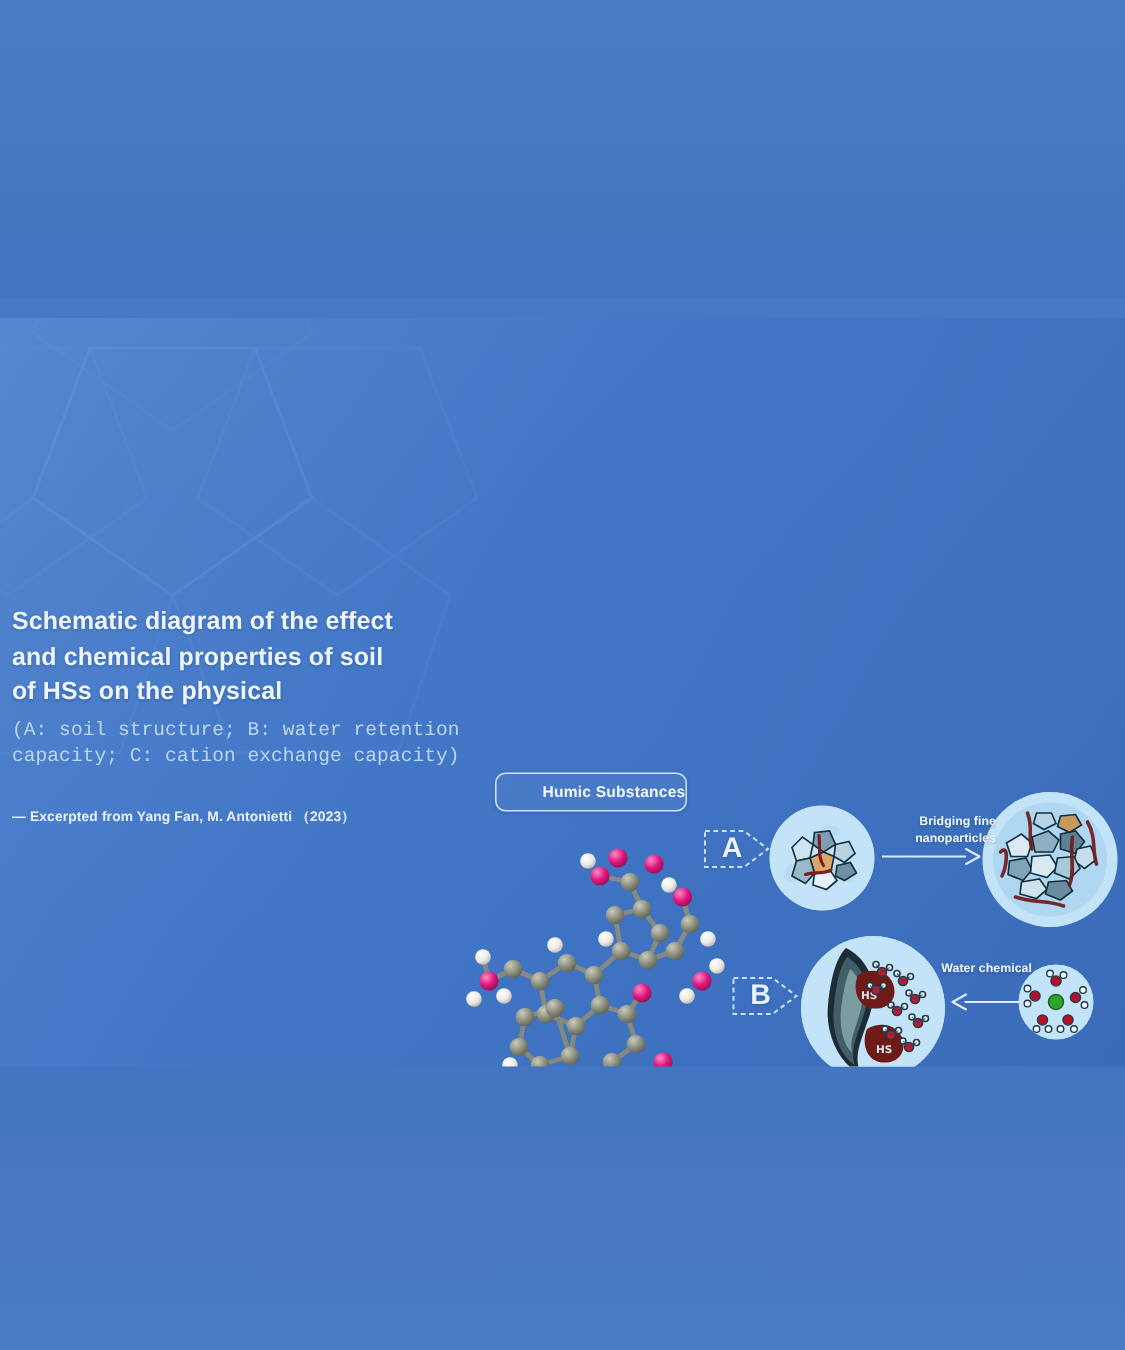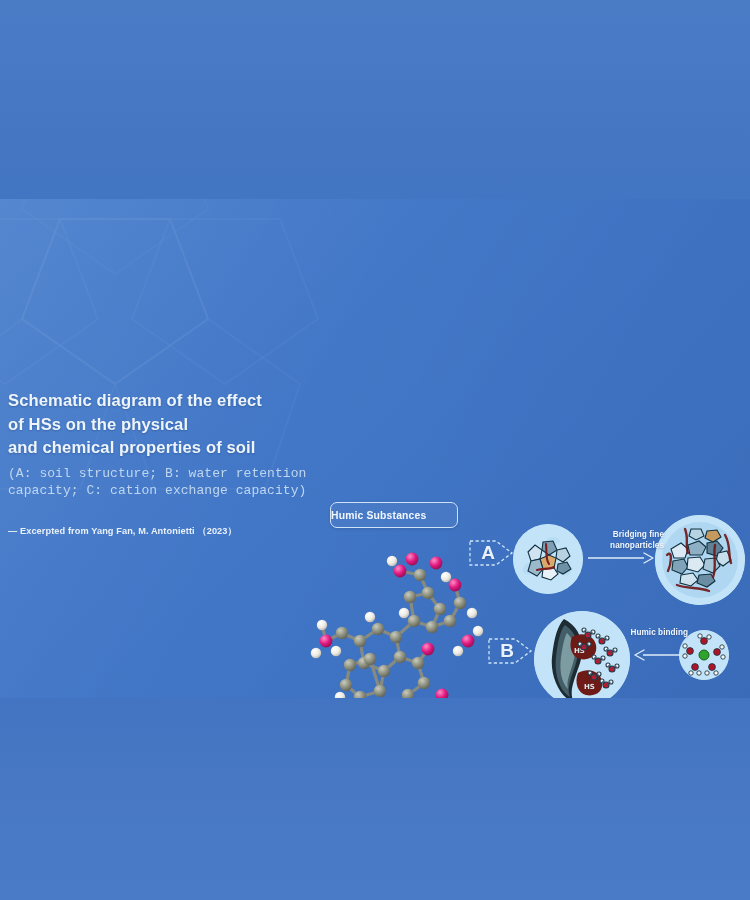--- a/index.html
+++ b/index.html
@@ -11,21 +11,21 @@
   }
   .stage{position:relative;width:750px;height:900px;background:#4679c5;}
 
   
   .band-top{position:absolute;left:0;top:0;width:750px;height:199px;
     background:linear-gradient(180deg,#4a7cc6 0%,#4677c3 60%,#4275c2 100%);}
   .band-bottom{position:absolute;left:0;top:698px;width:750px;height:202px;
     background:linear-gradient(180deg,#4274c1 0%,#4878c4 40%,#4a7bc6 100%);}
 
   
-  .band-main{position:absolute;left:0;top:199px;width:750px;height:499px;
+  .band-main{position:absolute;left:0;top:212px;width:750px;height:499px;
     background:linear-gradient(135deg,#4a80cc 0%,#4378c8 35%,#3f74c5 70%,#3d71c3 100%);
     overflow:hidden;}
 
   
   .hexwash{position:absolute;left:-60px;top:-20px;width:430px;height:330px;opacity:.30;}
   .hexwash svg{display:block;}
 
   
   .sheen{position:absolute;left:0;top:0;width:750px;height:499px;
     background:linear-gradient(118deg,rgba(255,255,255,.055) 0%,rgba(255,255,255,0) 42%,rgba(0,0,0,.05) 100%);}
@@ -45,21 +45,21 @@
   }
   .credit{
     color:#e8f0fa;font-size:9.2px;font-weight:bold;letter-spacing:.1px;
   }
 
   
   .pill{
     position:absolute;left:330px;top:303px;width:126px;height:24px;
     border:1.3px solid #cfe3f7;border-radius:7px;
     background:rgba(255,255,255,.045);
-    display:flex;align-items:center;justify-content:flex-start;
+    display:flex;align-items:center;justify-content:flex-end;
     box-shadow:0 1px 3px rgba(20,50,95,.18);
   }
   .pill span{color:#f2f7fd;font-size:10.4px;font-weight:bold;letter-spacing:.15px;}
 
   
   .molecule{position:absolute;left:300px;top:322px;width:200px;height:290px;}
   .molecule svg{display:block;}
 
   
   .chev{position:absolute;width:48px;height:44px;}
@@ -116,22 +116,22 @@
           <polygon points="120,-70 230,-70 268,30 175,95 82,30" opacity="0.45"></polygon>
         </g>
       </svg>
     </div>
 
     <div class="sheen"></div>
 
     <div class="textblock">
       <div class="title">
         <span>Schematic diagram of the effect</span>
+        <span>and chemical properties of soil</span>
         <span>of HSs on the physical</span>
-        <span>and chemical properties of soil</span>
       </div>
       <div class="subtitle">(A: soil structure; B: water retention capacity; C: cation exchange capacity)</div>
       <div class="credit">— Excerpted from Yang Fan, M. Antonietti （2023）</div>
     </div>
 
     <div class="pill">
       <span>Humic Substances</span>
     </div>
 
     <div class="molecule">
@@ -414,16 +414,16 @@
         </g>
       </svg>
     </div>
 
     <div class="arrow" id="arrB">
       <svg width="46" height="20" viewBox="0 0 46 20">
         <path d="M46,10 L9,10" stroke="#dfecf9" stroke-width="1.4"></path>
         <path d="M10,5 L1,10 L10,15" fill="none" stroke="#dfecf9" stroke-width="1.4" stroke-linecap="round" stroke-linejoin="round"></path>
       </svg>
     </div>
-    <div class="cap" id="capB">Humic binding</div>
+    <div class="cap" id="capB">Water chemical</div>
 
   </div>
 </div>
 
 </body></html>

